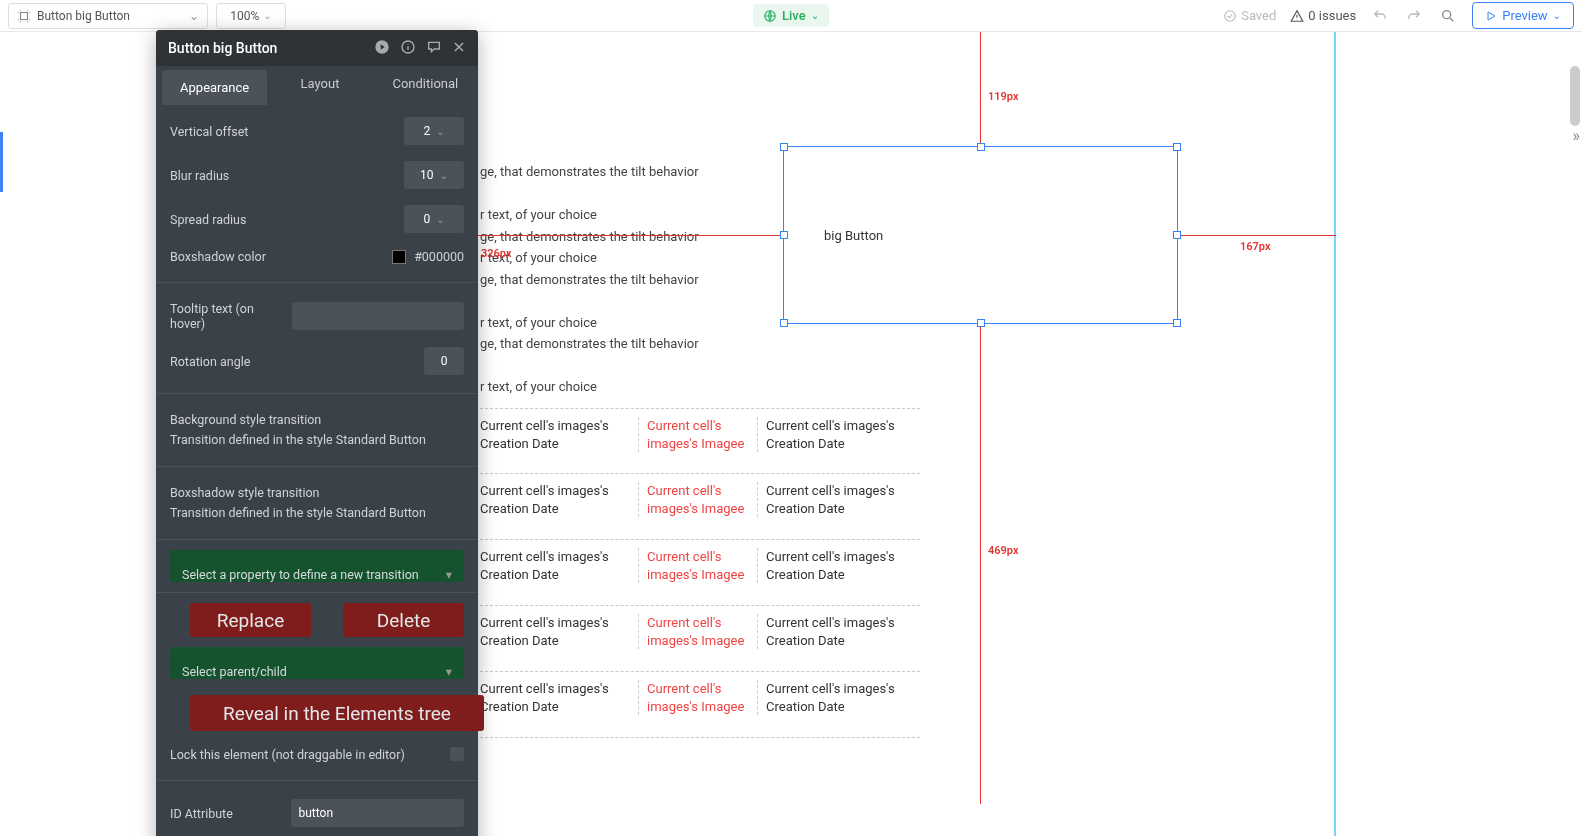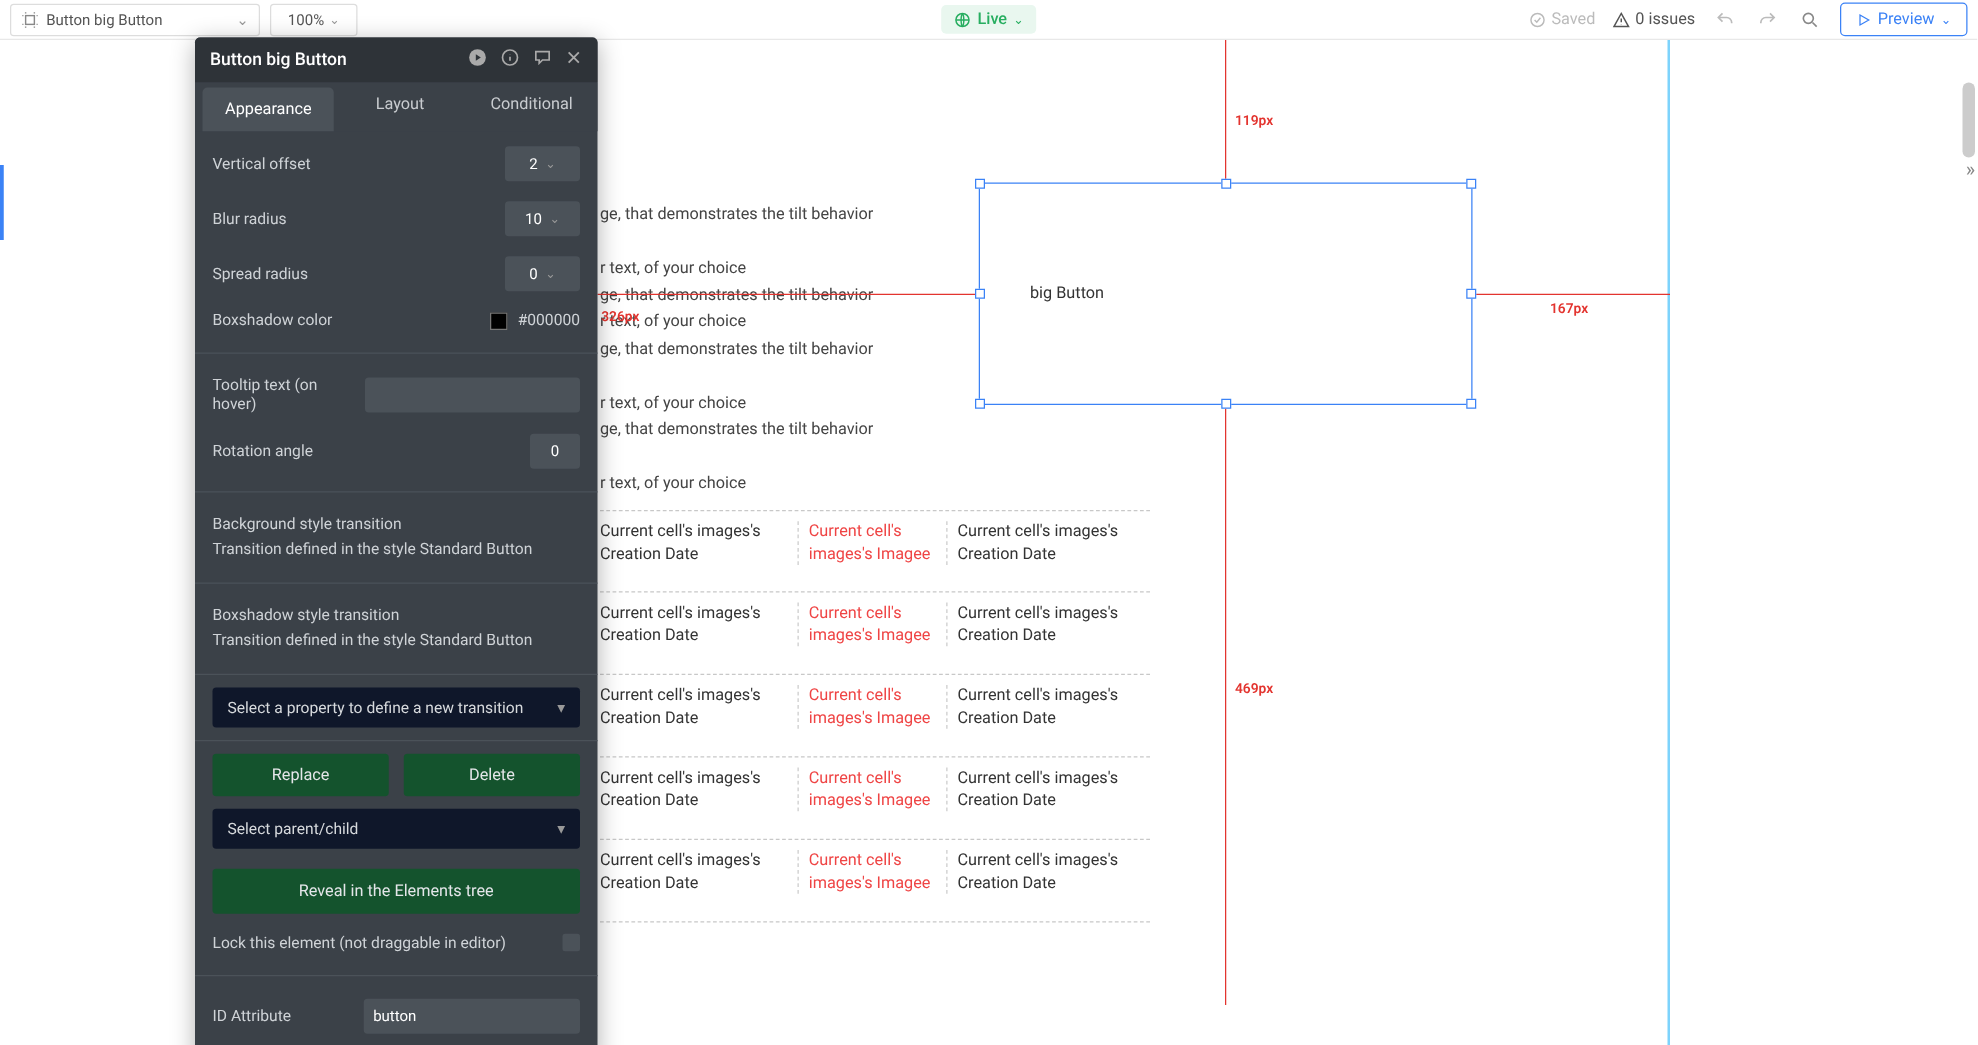--- a/index.html
+++ b/index.html
@@ -31,24 +31,24 @@
 .prop-row { display: flex; align-items: center; padding: 8px 0; font-size: 12.5px; color: #cfd3d7; }
 .prop-row .label { flex: 1; }
 .num-input { width: 60px; height: 28px; background: #4b5259; border: none; border-radius: 3px; color: #fff; text-align: center; display: flex; align-items: center; justify-content: center; gap: 6px; font-size: 12px; }
 .num-input .chev { color: #999; font-size: 10px; }
 .color-row { display: flex; align-items: center; gap: 8px; }
 .color-swatch { width: 14px; height: 14px; background: #000; border: 1px solid #777; }
 .text-input { flex: 1; height: 28px; background: #4b5259; border: none; border-radius: 3px; margin-left: 8px; color: #fff; padding: 0 8px; font-size: 12px; }
 .text-input.small { width: 40px; flex: none; text-align: center; }
 .section-divider { border-top: 1px solid #4b5259; margin: 10px -14px; }
 .info-block { padding: 6px 0; font-size: 12.5px; color: #cfd3d7; line-height: 1.6; }
-.dropdown-btn { width: 100%; height: 32px; background: #0f172a; border: none; border-radius: 3px; color: #d7dadd; font-size: 12.5px; display: flex; align-items: center; padding: 0 12px; cursor: pointer; margin: 6px 0; }
+.dropdown-btn { width: 100%; height: 32px; background: #14532d; border: none; border-radius: 3px; color: #d7dadd; font-size: 12.5px; display: flex; align-items: flex-end; padding: 0 12px; cursor: pointer; margin: 6px 0; }
 .dropdown-btn .chev { margin-left: auto; color: #999; }
 .btn-row { display: flex; gap: 12px; margin: 10px 0 4px 0; }
-.panel-btn { flex: 1; height: 34px; background: #14532d; border: none; border-radius: 3px; color: #e4e6e9; font-size: 13px; cursor: pointer; }
+.panel-btn { flex: 1; height: 34px; background: #7f1d1d; border: none; border-radius: 3px; color: #e4e6e9; font-size: 19px; cursor: pointer; margin-left: 20px; }
 .panel-btn.full { width: 100%; }
 .checkbox-row { display: flex; align-items: flex-start; gap: 14px; padding: 8px 0; font-size: 12.5px; color: #cfd3d7; }
 .chk { width: 14px; height: 14px; background: #4b5259; border-radius: 2px; margin-left: auto; }
 
 
 .canvas-area { position: absolute; top: 32px; left: 0; right: 0; bottom: 0; overflow: hidden; }
 .page-bg { position: absolute; left: 0; top: 0; width: 1336px; height: 100%; background: #fff; border-right: 2px solid #7dd3fc; }
 .text-content { position: absolute; left: 480px; top: 130px; font-size: 13px; color: #444; line-height: 1.5; }
 .text-content div { margin-bottom: 2px; }
 

